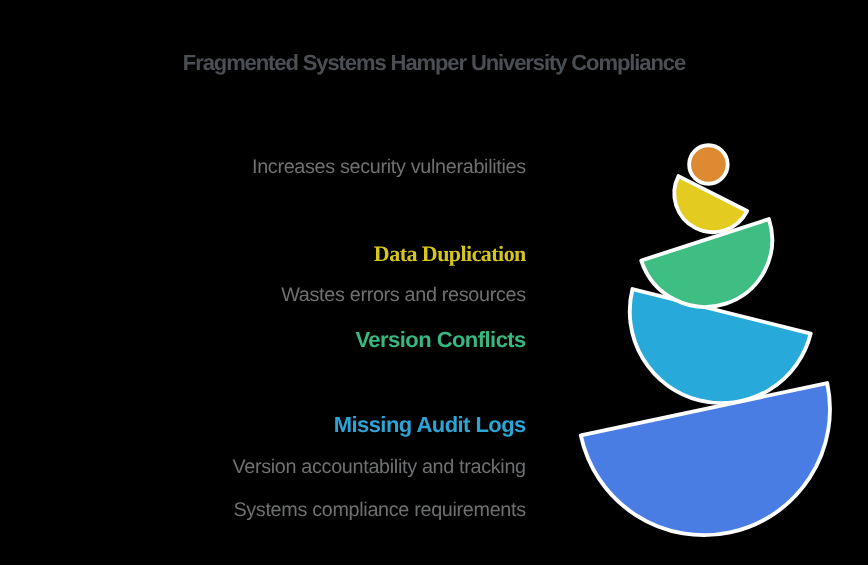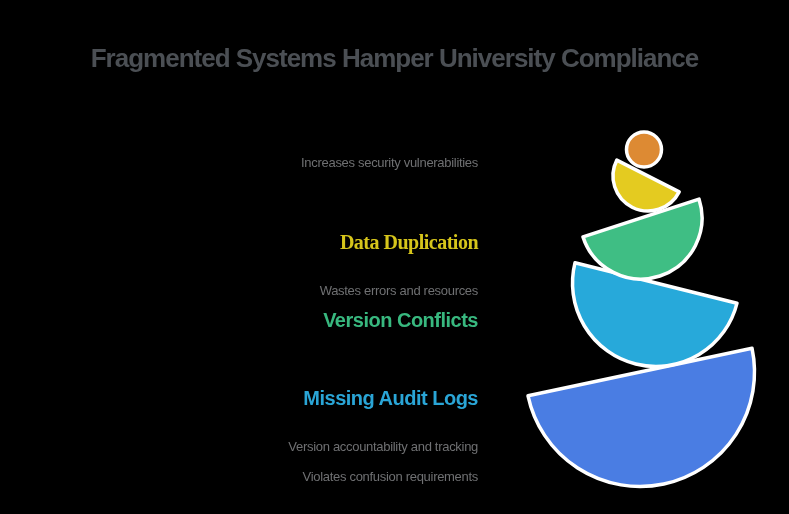--- a/index.html
+++ b/index.html
@@ -17,21 +17,21 @@
   .canvas {
     position: absolute;
     inset: 0;
   }
   .title {
     position: absolute;
     top: 42px;
     left: 0;
     width: 100%;
     text-align: center;
-    font-size: 26px;
+    font-size: 20px;
     font-weight: bold;
     letter-spacing: -1px;
     line-height: 32px;
   }
   .issue-list {
     position: absolute;
     top: 125px;
     right: 311px;
     width: 320px;
     text-align: right;
@@ -41,22 +41,22 @@
     margin-bottom: 26px;
   }
   .issue-title {
     font-size: 20px;
     font-weight: bold;
     letter-spacing: -0.5px;
     line-height: 22px;
     white-space: nowrap;
   }
   .issue-subtitle {
-    margin-top: 28px;
-    font-size: 13px;
+    margin-top: 17px;
+    font-size: 18px;
     letter-spacing: -0.3px;
     line-height: 19px;
     white-space: nowrap;
   }
   .stack-svg {
     position: absolute;
     left: 500px;
     top: 120px;
     width: 289px;
     height: 394px;
@@ -88,21 +88,21 @@
     <div class="issue-item">
       <div class="issue-title" style="color: rgb(56, 184, 127);">Version Conflicts</div>
     </div>
 
     <div class="issue-item">
       <div class="issue-title" style="color: rgb(42, 165, 214);">Missing Audit Logs</div>
       <div class="issue-subtitle" style="color: rgb(111, 112, 114);">Version accountability and tracking</div>
     </div>
 
     <div class="issue-item">
-      <div class="issue-subtitle" style="color: rgb(111, 112, 114);">Violates confusion requirements</div>
+      <div class="issue-subtitle" style="color: rgb(111, 112, 114);">Systems compliance requirements</div>
     </div>
 
   </div>
 
   <svg class="stack-svg" viewBox="0 0 289 394">
 
     <path d="M -114.5 0 A 114.5 114.5 0 0 0 114.5 0 Z" transform="translate(140,252) rotate(-12)" fill="#4a7de3"></path>
 
     <path d="M -83.5 0 A 83.5 83.5 0 0 0 83.5 0 Z" transform="translate(156,163) rotate(14)" fill="#27a9da"></path>
 

